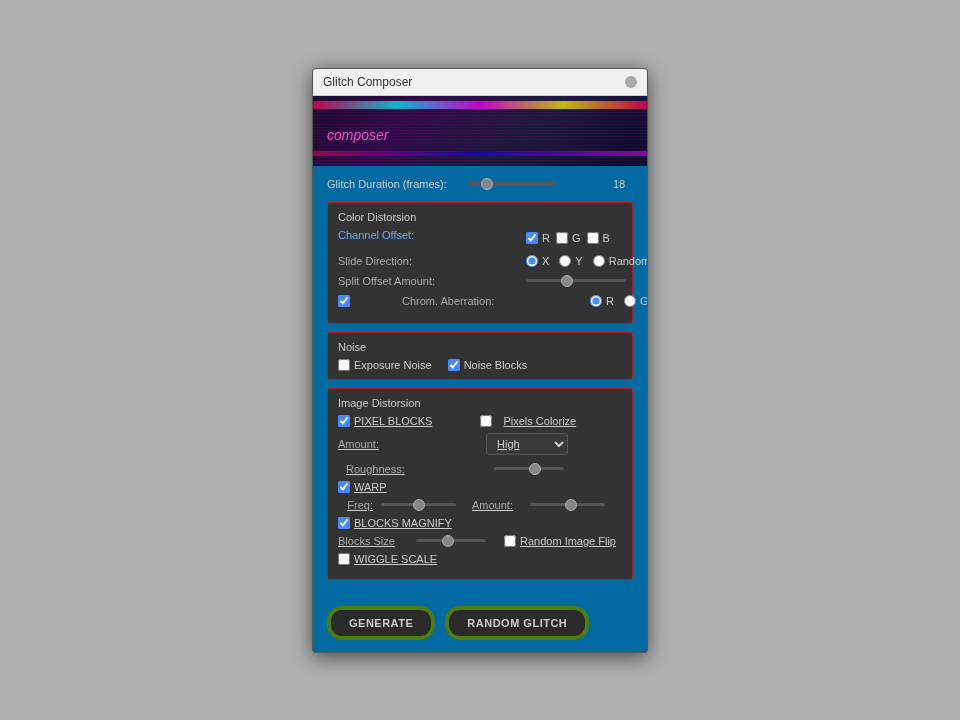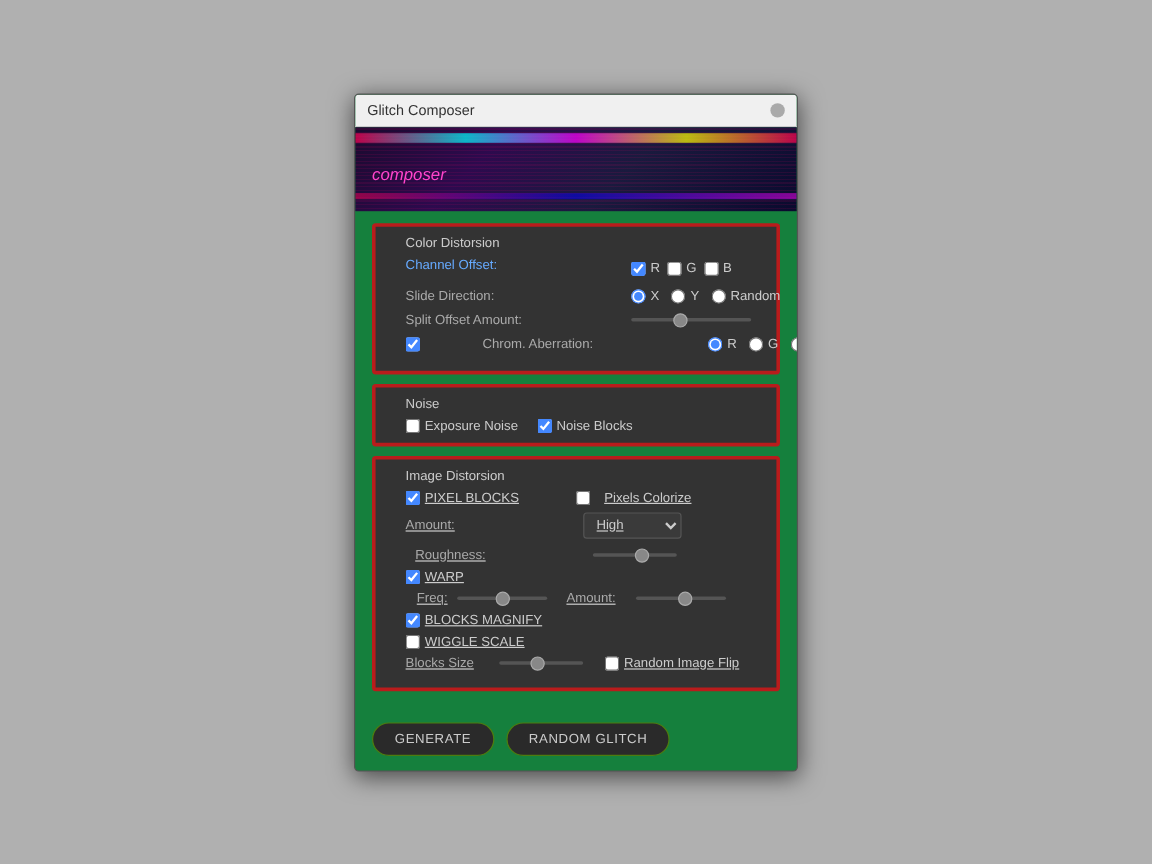--- a/index.html
+++ b/index.html
@@ -8,22 +8,22 @@
       display: flex;
       justify-content: center;
       align-items: center;
       width: 960px;
       height: 720px;
       font-family: Arial, sans-serif;
       font-size: 12px;
     }
 
     .window {
-      width: 370px;
-      background: #15803d;
+      width: 336px;
+      background: #0369a1;
       border: 1px solid #555;
       border-radius: 4px;
       overflow: hidden;
       box-shadow: 0 4px 20px rgba(0,0,0,0.6);
     }
 
     .title-bar {
       background: #f0f0f0;
       padding: 6px 10px;
       display: flex;
@@ -157,23 +157,23 @@
 
     .slider-value {
       color: #ccc;
       font-size: 11px;
       margin-left: 6px;
       min-width: 20px;
     }
 
     .section-panel {
       background: #333;
-      border: 3px solid #b91c1c;
+      border: 1px solid #b91c1c;
       border-radius: 3px;
-      padding: 8px 25px;
+      padding: 8px 10px;
       margin-bottom: 8px;
     }
 
     .section-title {
       color: #ccc;
       font-size: 11px;
       margin-bottom: 6px;
     }
 
     .section-subtitle {
@@ -251,24 +251,24 @@
     .buttons-row {
       display: flex;
       gap: 10px;
       padding: 8px 14px 12px;
     }
 
     .btn {
       padding: 7px 18px;
       background: #2a2a2a;
       color: #ccc;
-      border: 1px solid #4d7c0f;
+      border: 4px solid #4d7c0f;
       border-radius: 15px;
       font-size: 11px;
-      font-weight: normal;
+      font-weight: bold;
       letter-spacing: 0.5px;
       cursor: pointer;
       text-transform: uppercase;
     }
 
     .global-duration-row {
       display: flex;
       align-items: center;
       margin-bottom: 10px;
       padding: 2px 0;
@@ -285,20 +285,27 @@
   </div>
 
   <div class="banner">
     <div class="banner-glitch-bar"></div>
     <div class="banner-glitch-bar2"></div>
     <span class="banner-composer">composer</span>
   </div>
 
   <div class="content">
 
+    <div class="global-duration-row">
+      <span class="label label-white">Glitch Duration (frames):</span>
+      <div class="slider-container">
+        <input type="range" min="0" max="100" value="18" style="width: 90px;">
+      </div>
+      <span class="slider-value">18</span>
+    </div>
 
     <div class="section-panel">
       <div class="section-title">Color Distorsion</div>
 
       <div class="row">
         <span class="label section-subtitle">Channel Offset:</span>
         <div class="checkbox-row">
           <label class="checkbox-label">
             <input type="checkbox" checked="" style=""> R
           </label>
@@ -407,34 +414,34 @@
       </div>
 
       <div class="inline-row">
         <label class="checkbox-label">
           <input type="checkbox" checked="" style="">
           <span>BLOCKS MAGNIFY</span>
         </label>
       </div>
 
       <div class="inline-row">
-        <label class="checkbox-label">
-          <input type="checkbox" style="">
-          <span>WIGGLE SCALE</span>
-        </label>
-      </div>
-
-      <div class="inline-row">
         <span class="label" style="min-width:70px;">Blocks Size</span>
         <input type="range" min="0" max="100" value="45" style="width: 70px;">
         <label class="checkbox-label" style="margin-left:10px;">
           <input type="checkbox" style="">
           <span>Random Image Flip</span>
         </label>
       </div>
+
+      <div class="inline-row">
+        <label class="checkbox-label">
+          <input type="checkbox" style="">
+          <span>WIGGLE SCALE</span>
+        </label>
+      </div>
     </div>
 
   </div>
 
   <div class="buttons-row">
     <button class="btn">GENERATE</button>
     <button class="btn">RANDOM GLITCH</button>
   </div>
 </div>
 

